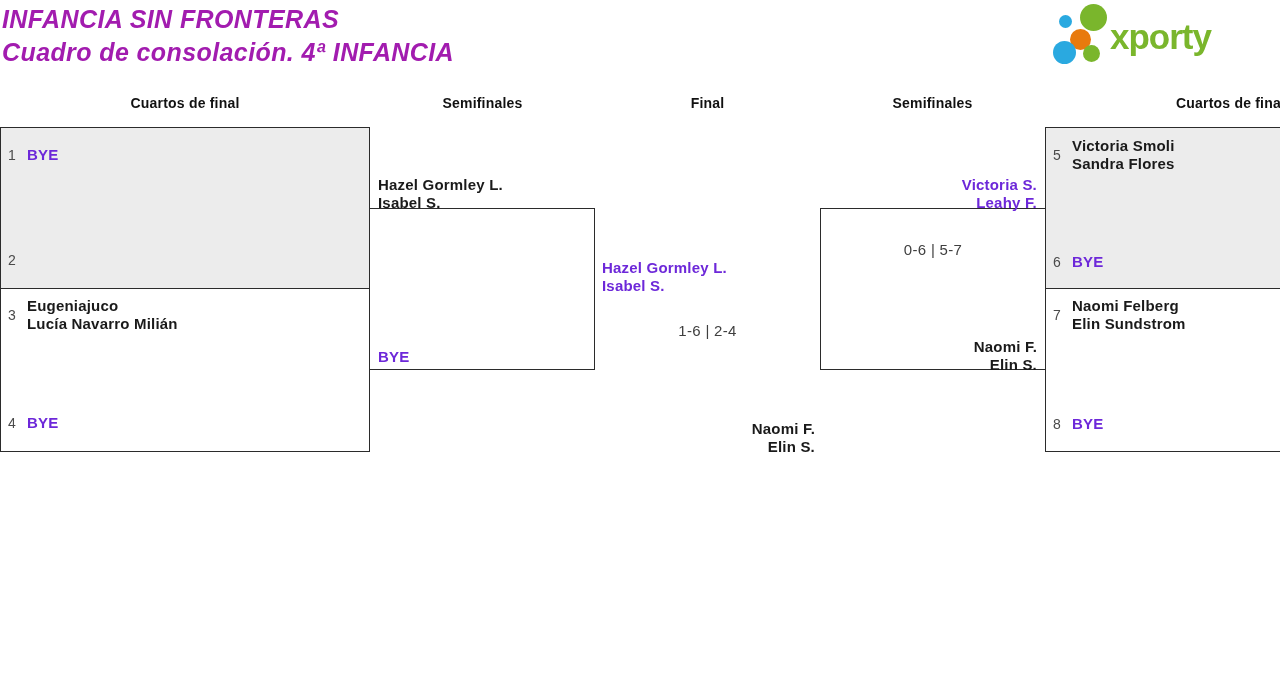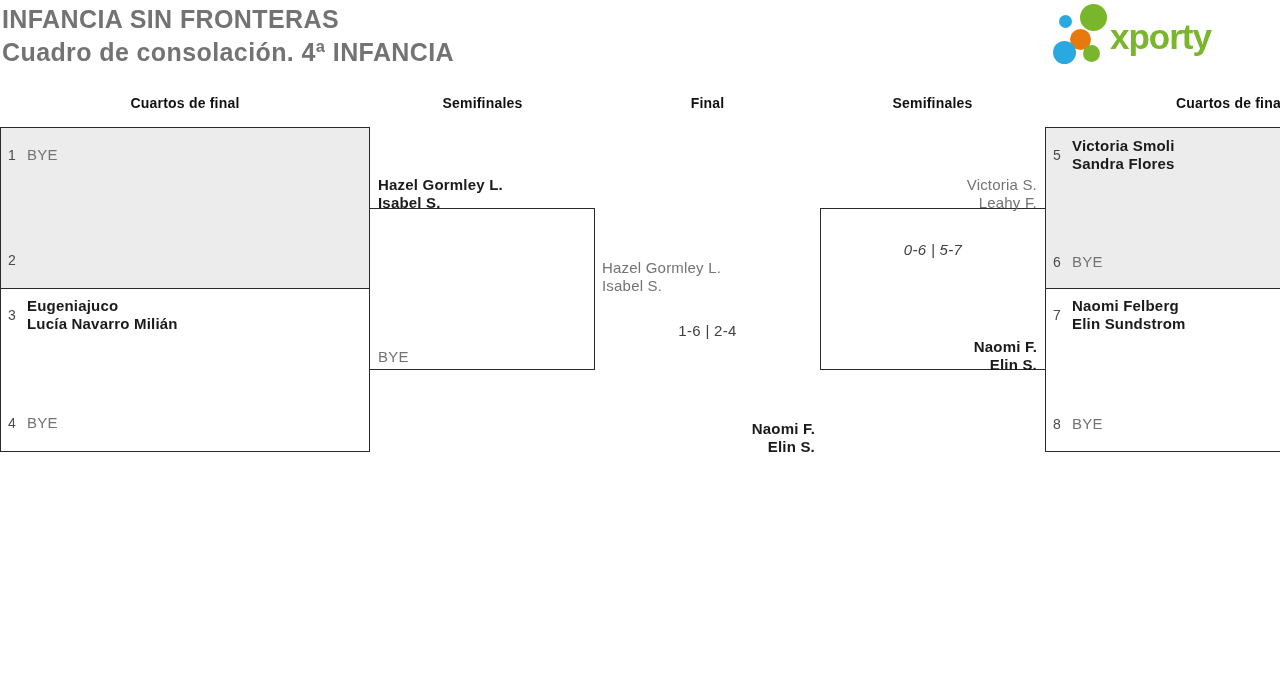--- a/index.html
+++ b/index.html
@@ -1,21 +1,21 @@
 <!DOCTYPE html>
 <html><head>
 <meta charset="utf-8">
 <style>
   html,body{margin:0;padding:0;background:#fff;}
   .page{
     position:relative;width:1280px;height:697px;overflow:hidden;background:#fff;
     font-family:"Liberation Sans", sans-serif;color:#1f1f1f;
   }
   
-  .title{position:absolute;left:2px;top:3px;font-size:25px;line-height:33px;font-weight:700;letter-spacing:.4px;color:#737373;}
+  .title{position:absolute;left:2px;top:3px;font-size:25px;line-height:33px;font-weight:700;letter-spacing:.4px;color:#a21caf;font-style:italic;}
   .logo{position:absolute;left:1050px;top:4px;width:230px;height:70px;}
   .dot{position:absolute;border-radius:50%;}
   .dot-blue-small{left:9px;top:11px;width:13px;height:13px;background:#2aa9e0;}
   .dot-green-big{left:30px;top:0px;width:27px;height:27px;background:#7ab62c;}
   .dot-orange{left:20px;top:25px;width:21px;height:21px;background:#e87a0d;}
   .dot-blue-med{left:3px;top:37px;width:23px;height:23px;background:#2aa9e0;}
   .dot-green-small{left:33px;top:41px;width:17px;height:17px;background:#7ab62c;}
   .logo-word{position:absolute;left:60px;top:0px;font-size:35px;line-height:66px;font-weight:700;color:#7ab62c;letter-spacing:-1px;}
   
   .col-header{position:absolute;top:95px;font-size:14px;font-weight:700;letter-spacing:.2px;color:#111;text-align:center;white-space:nowrap;}
@@ -31,21 +31,21 @@
   .qf2{left:0;top:288px;width:370px;height:164px;}
   .sfL{left:369px;top:208px;width:226px;height:162px;}
   .sfR{left:820px;top:208px;width:226px;height:162px;}
   .qf3{left:1045px;top:127px;width:371px;height:162px;}
   .qf4{left:1045px;top:288px;width:371px;height:164px;}
   
   .slot{position:absolute;display:flex;align-items:center;height:36px;}
   .seed{width:19px;font-size:14px;color:#4a4a4a;flex:none;}
   .lines{font-size:15px;line-height:18px;white-space:nowrap;}
   .strong{font-weight:700;color:#1a1a1a;letter-spacing:.2px;}
-  .muted{font-weight:400;color:#737373;letter-spacing:.2px;}
+  .muted{font-weight:700;color:#6d28d9;letter-spacing:.2px;}
   .lbl{position:absolute;font-size:15px;line-height:18px;white-space:nowrap;margin-top:28px;}
   .r{text-align:right;}
   .score{position:absolute;font-size:15px;color:#3f3f3f;text-align:center;white-space:nowrap;letter-spacing:.3px;}
 </style>
 </head>
 <body>
 
 <div class="page">
 
   <div class="title">
@@ -122,21 +122,21 @@
   <div class="lbl strong" style="left:378px;top:148px;">
     <div>Hazel Gormley L.</div>
     <div>Isabel S.</div>
   </div>
   <div class="lbl muted" style="left:378px;top:320px;">BYE</div>
 
   <div class="lbl muted r" style="right:243px;top:148px;">
     <div>Victoria S.</div>
     <div>Leahy F.</div>
   </div>
-  <div class="score" style="left:820px;width:226px;top:241px;font-style:italic;">0-6 | 5-7</div>
+  <div class="score" style="left:820px;width:226px;top:241px;">0-6 | 5-7</div>
   <div class="lbl strong r" style="right:243px;top:310px;">
     <div>Naomi F.</div>
     <div>Elin S.</div>
   </div>
 
   <div class="lbl muted" style="left:602px;top:231px;">
     <div>Hazel Gormley L.</div>
     <div>Isabel S.</div>
   </div>
   <div class="score" style="left:595px;width:225px;top:322px;">1-6 | 2-4</div>

